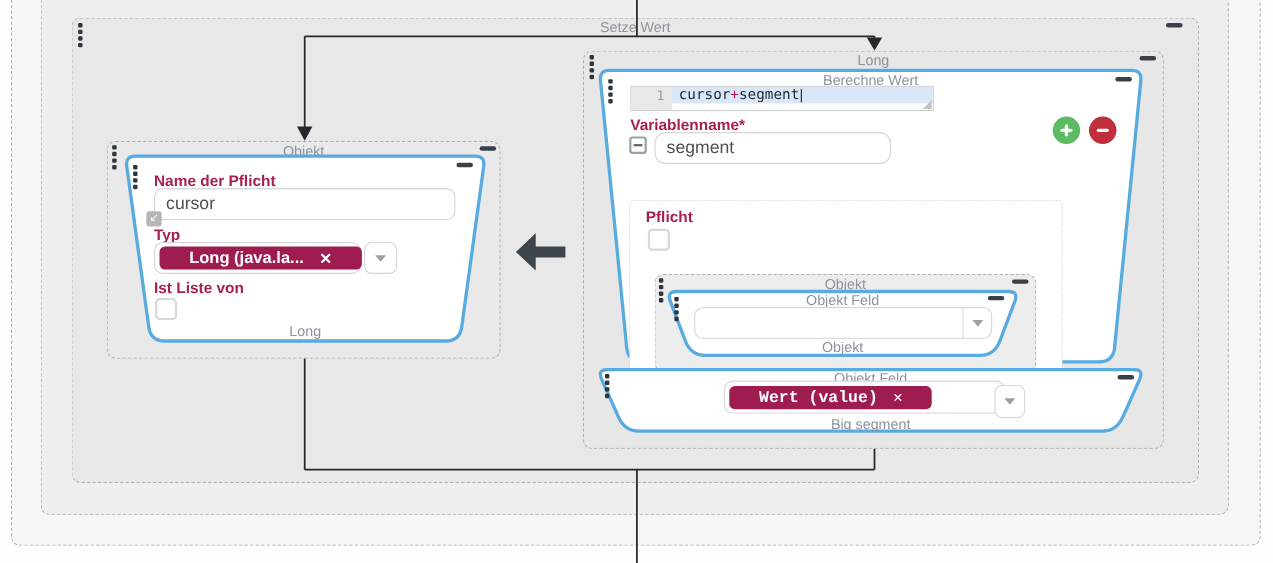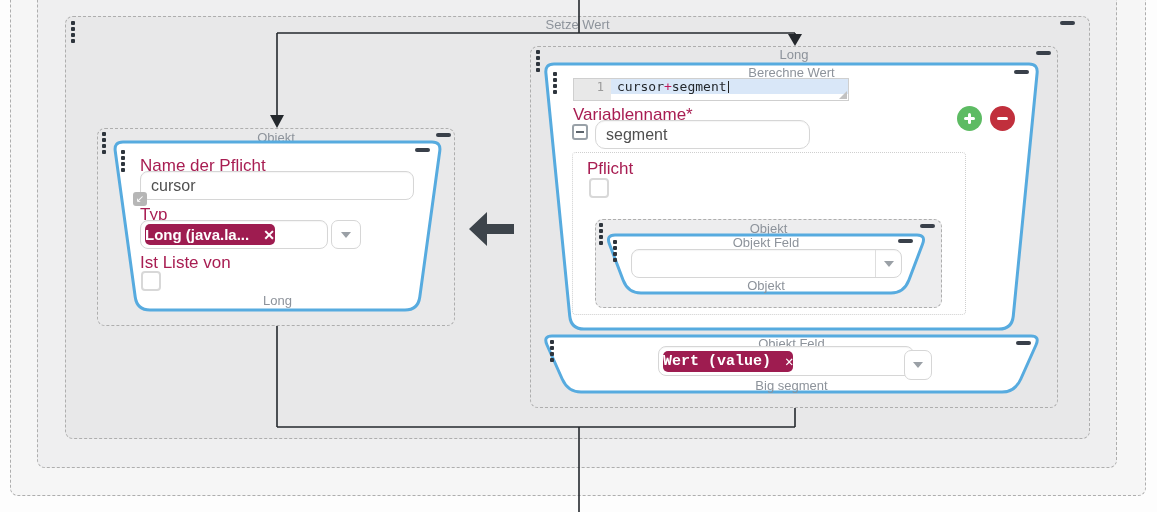--- a/index.html
+++ b/index.html
@@ -8,21 +8,21 @@
     position:relative; width:1157px; height:512px; overflow:hidden;
     background:#fdfdfd;
     font-family:"Liberation Sans", sans-serif;
     color:#4a4a4a;
   }
   
   .dashed{
     position:absolute; border:1px dashed #aeaeae; border-radius:8px;
   }
   .dotted-sub{
-    position:absolute; border:1px dotted #cfcfcf; border-radius:4px; background:#fff;
+    position:absolute; border:1px dotted #cfcfcf; border-radius:4px; background:#fff;margin-top:30px;
   }
   .c-label{
     position:absolute; left:0; right:0; text-align:center;
     font-size:13px; color:#8d939b; white-space:nowrap; pointer-events:none;
   }
   
   .minusbar{
     position:absolute; width:15px; height:4px; background:#39404a; border-radius:2px;
     cursor:pointer;
   }
@@ -37,36 +37,36 @@
   .trap > svg{ position:absolute; left:0; top:0; overflow:visible; }
   .box-title{
     position:absolute; left:0; right:0; top:3px; text-align:center;
     font-size:13px; color:#8d939b; white-space:nowrap;
   }
   .box-footer{
     position:absolute; left:0; right:0; text-align:center;
     font-size:13px; color:#8d939b; white-space:nowrap;
   }
   .red-label{
-    position:absolute; font-size:17px; font-weight:400; color:#a81d52; white-space:nowrap;
+    position:absolute; font-size:14px; font-weight:700; color:#a81d52; white-space:nowrap;
   }
   .fld{
     position:absolute; background:#fff; border:1px solid #d6d6d6; border-radius:8px;
     font-size:16px; color:#4f4f4f; padding:4px 10px; outline:none;
     font-family:"Liberation Sans", sans-serif;
     box-shadow:inset 0 1px 1px rgba(0,0,0,0.04);
   }
   .selectbox{
     position:absolute; background:#fff; border:1px solid #d6d6d6; border-radius:8px;
     display:flex; align-items:center; padding:0 4px;
     box-shadow:inset 0 1px 1px rgba(0,0,0,0.04);
   }
   .chip{
     background:#9e1c50; color:#fff; border-radius:5px; font-size:15px; font-weight:700;
-    padding:2px 0; display:inline-flex; align-items:center; gap:14px; white-space:nowrap;
+    padding:2px 27px; display:inline-flex; align-items:center; gap:14px; white-space:nowrap;
   }
   .chip .x{ font-size:14px; font-weight:700; cursor:pointer; }
   .chev-btn{
     position:absolute; background:#fff; border:1px solid #d6d6d6; border-radius:7px;
     display:flex; align-items:center; justify-content:center; cursor:pointer;
   }
   .chev{
     width:0; height:0; border-left:5px solid transparent; border-right:5px solid transparent;
     border-top:6px solid #9aa0a6;
   }

